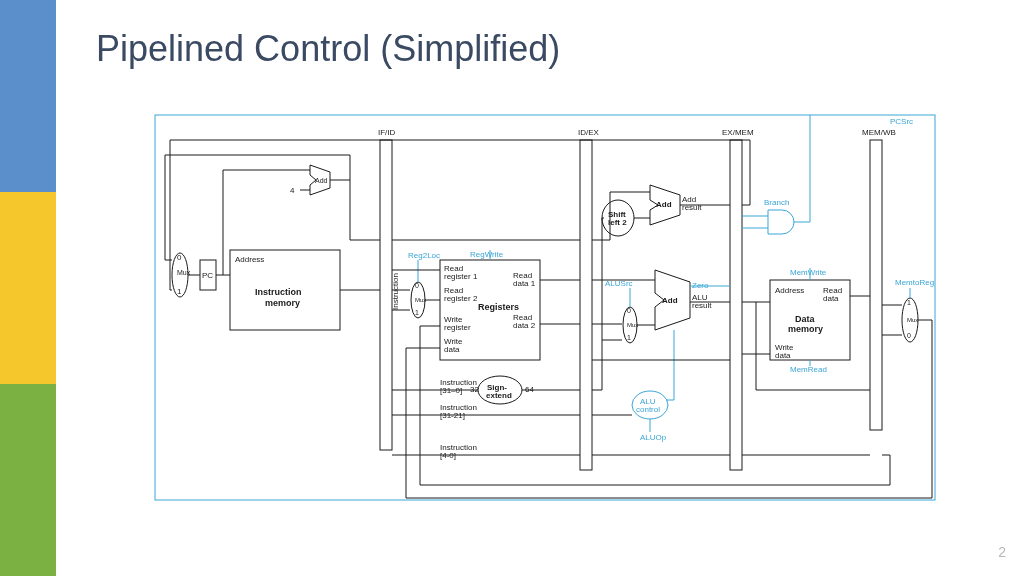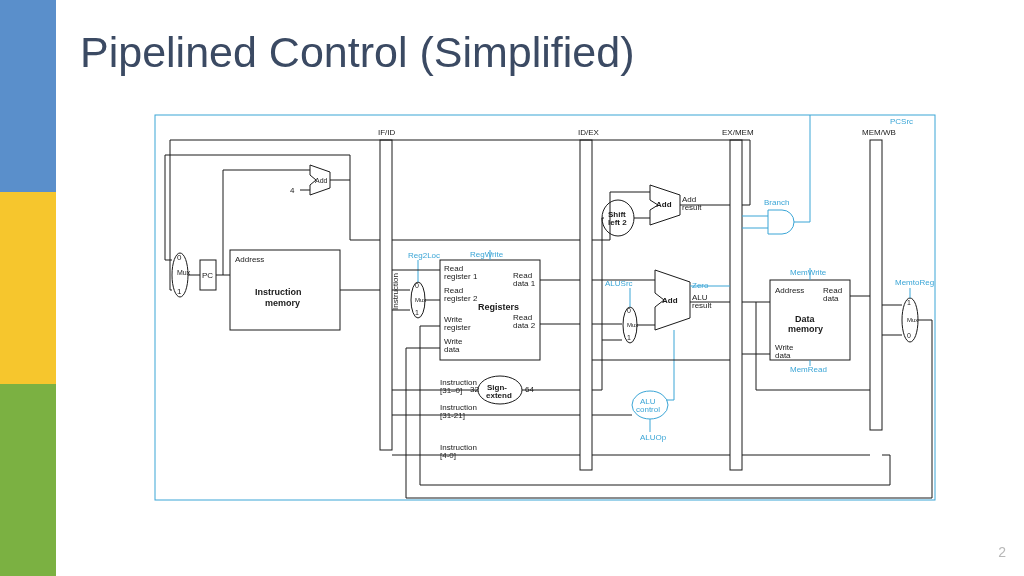--- a/index.html
+++ b/index.html
@@ -1,20 +1,20 @@
 <!DOCTYPE html>
 <html><head>
 <meta charset="utf-8">
 <style>
   html,body{margin:0;padding:0;width:1024px;height:576px;background:#fff;font-family:Arial,Helvetica,sans-serif;overflow:hidden}
   .sidebar{position:absolute;left:0;top:0;width:56px;height:576px}
   .sb-blue{position:absolute;left:0;top:0;width:56px;height:192px;background:#5a8fcb}
   .sb-yellow{position:absolute;left:0;top:192px;width:56px;height:192px;background:#f6c62d}
   .sb-green{position:absolute;left:0;top:384px;width:56px;height:192px;background:#7bb142}
-  .title{position:absolute;left:80px;top:28px;font-size:43px;color:#3b4a63;font-weight:400}
+  .title{position:absolute;left:96px;top:28px;font-size:36px;color:#3b4a63;font-weight:400}
   .pagenum{position:absolute;right:18px;bottom:16px;color:#b8b8b8;font-size:14px}
   .canvas{position:absolute;left:150px;top:110px;width:790px;height:400px}
   .canvas text{font-family:Arial,Helvetica,sans-serif}
   .blk{fill:#fff;stroke:#1a1a1a;stroke-width:1}
   .blu{fill:none;stroke:#3aa5d6;stroke-width:1}
   .blutxt{fill:#3aa5d6;font-size:8px}
   .txt{fill:#1a1a1a;font-size:8px}
   .txtb{fill:#1a1a1a;font-size:9px;font-weight:bold}
   .wire{fill:none;stroke:#1a1a1a;stroke-width:1}
   .wireblu{fill:none;stroke:#3aa5d6;stroke-width:1}

